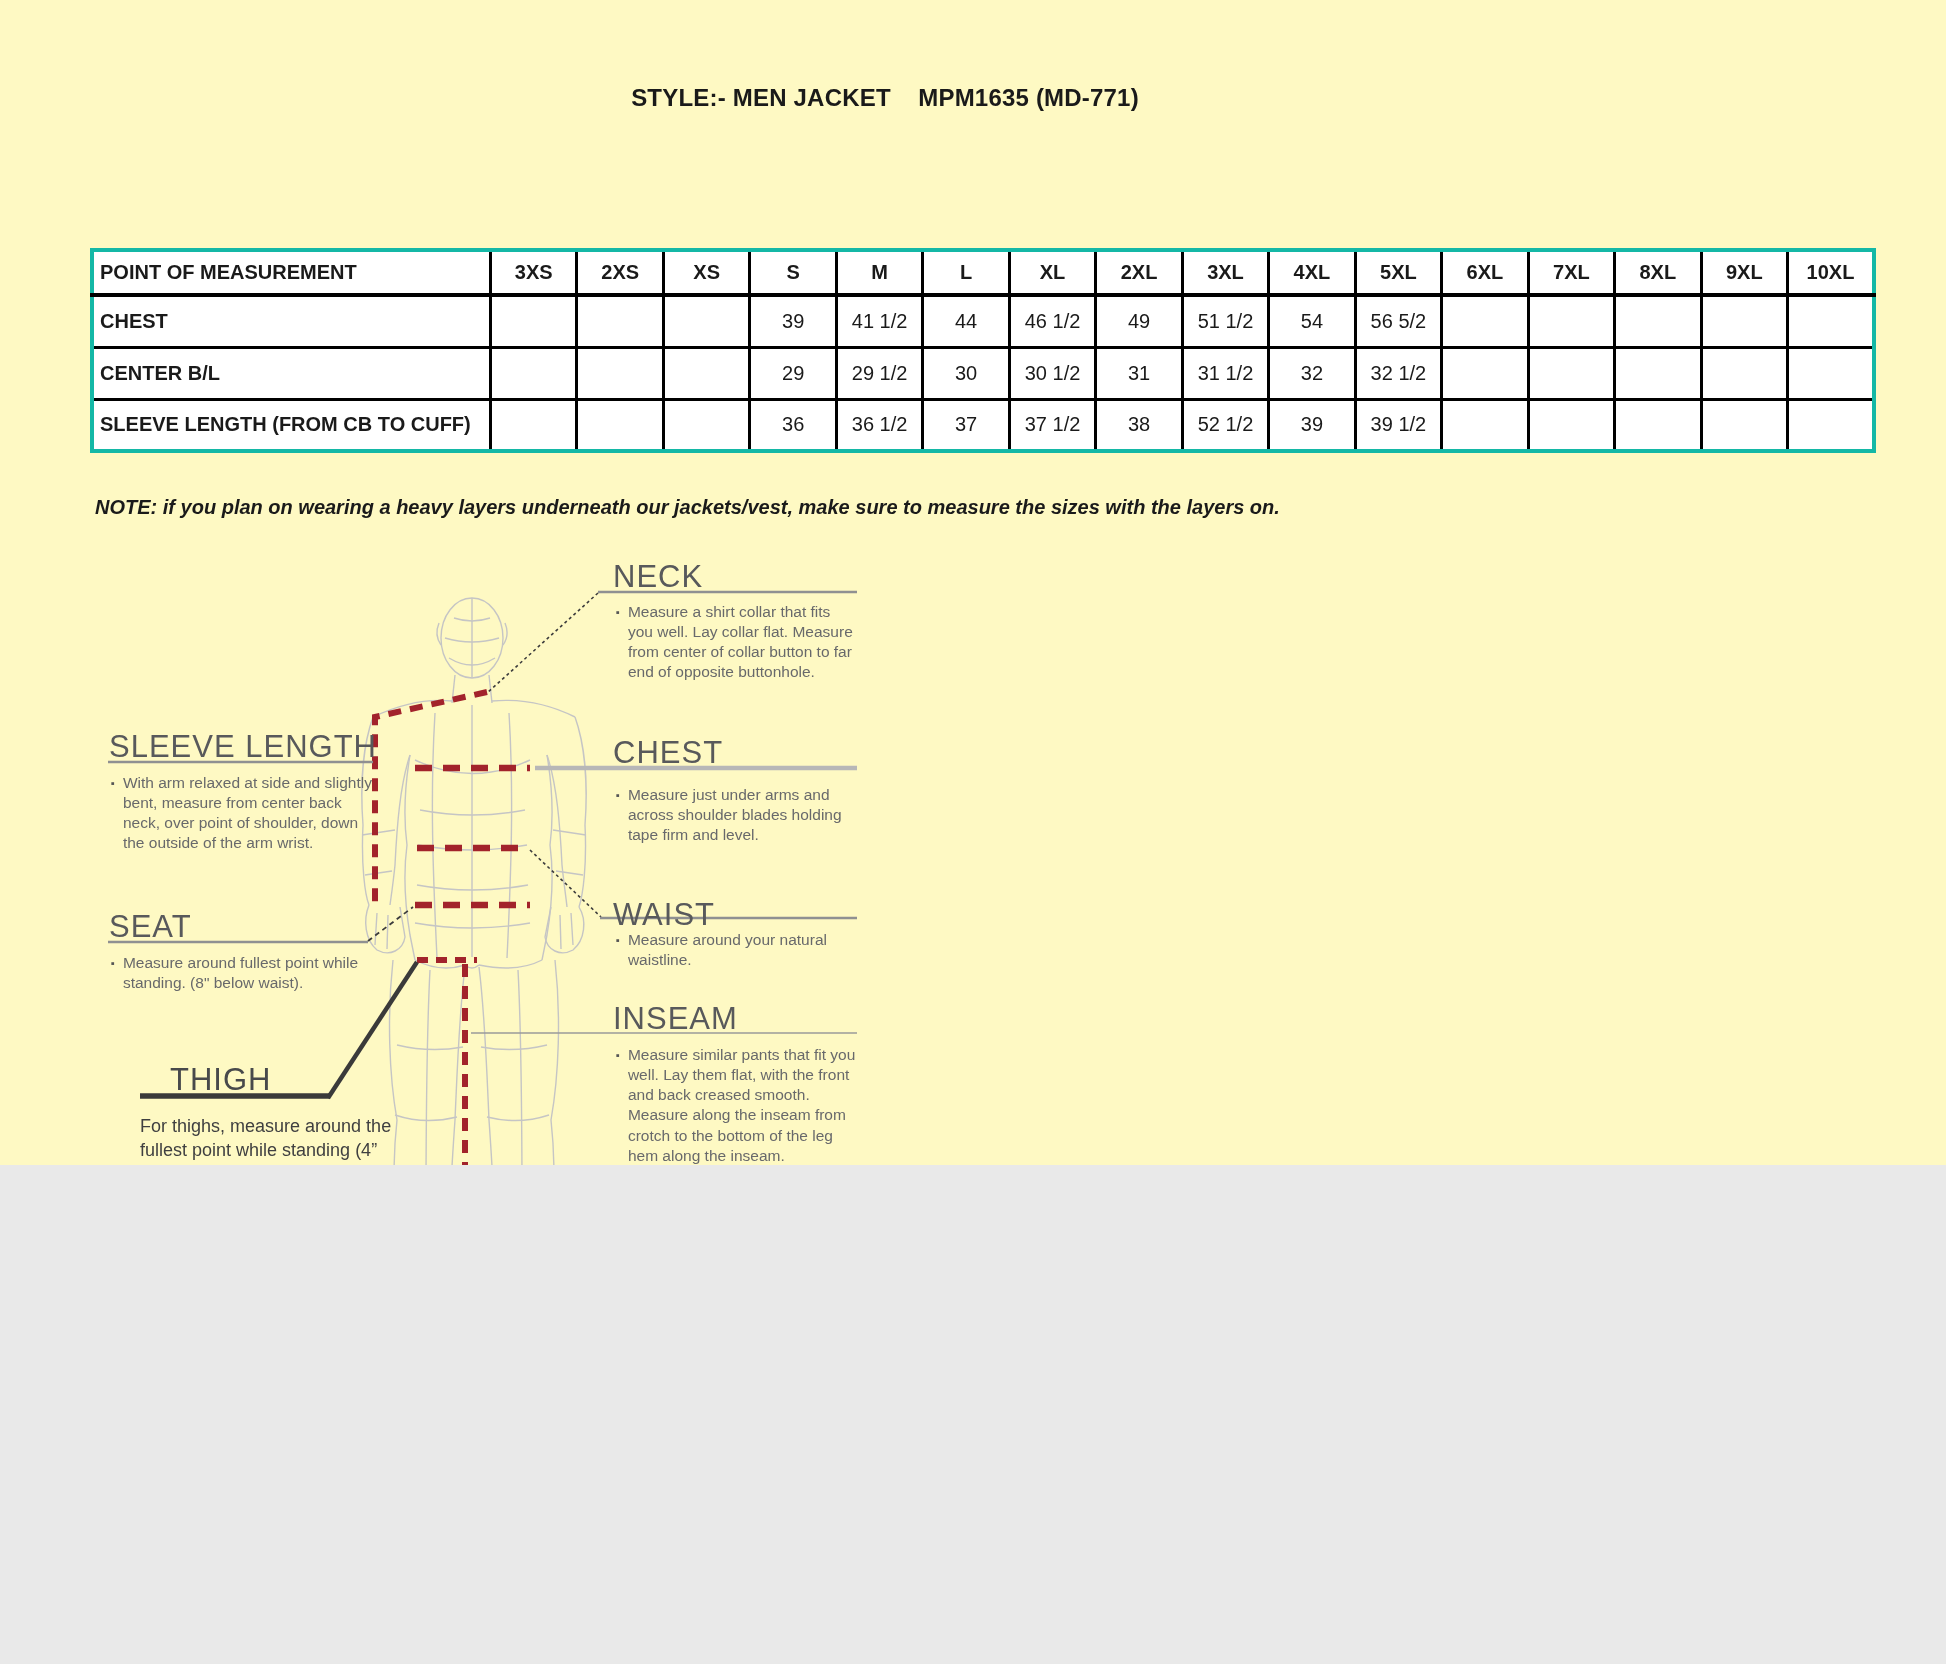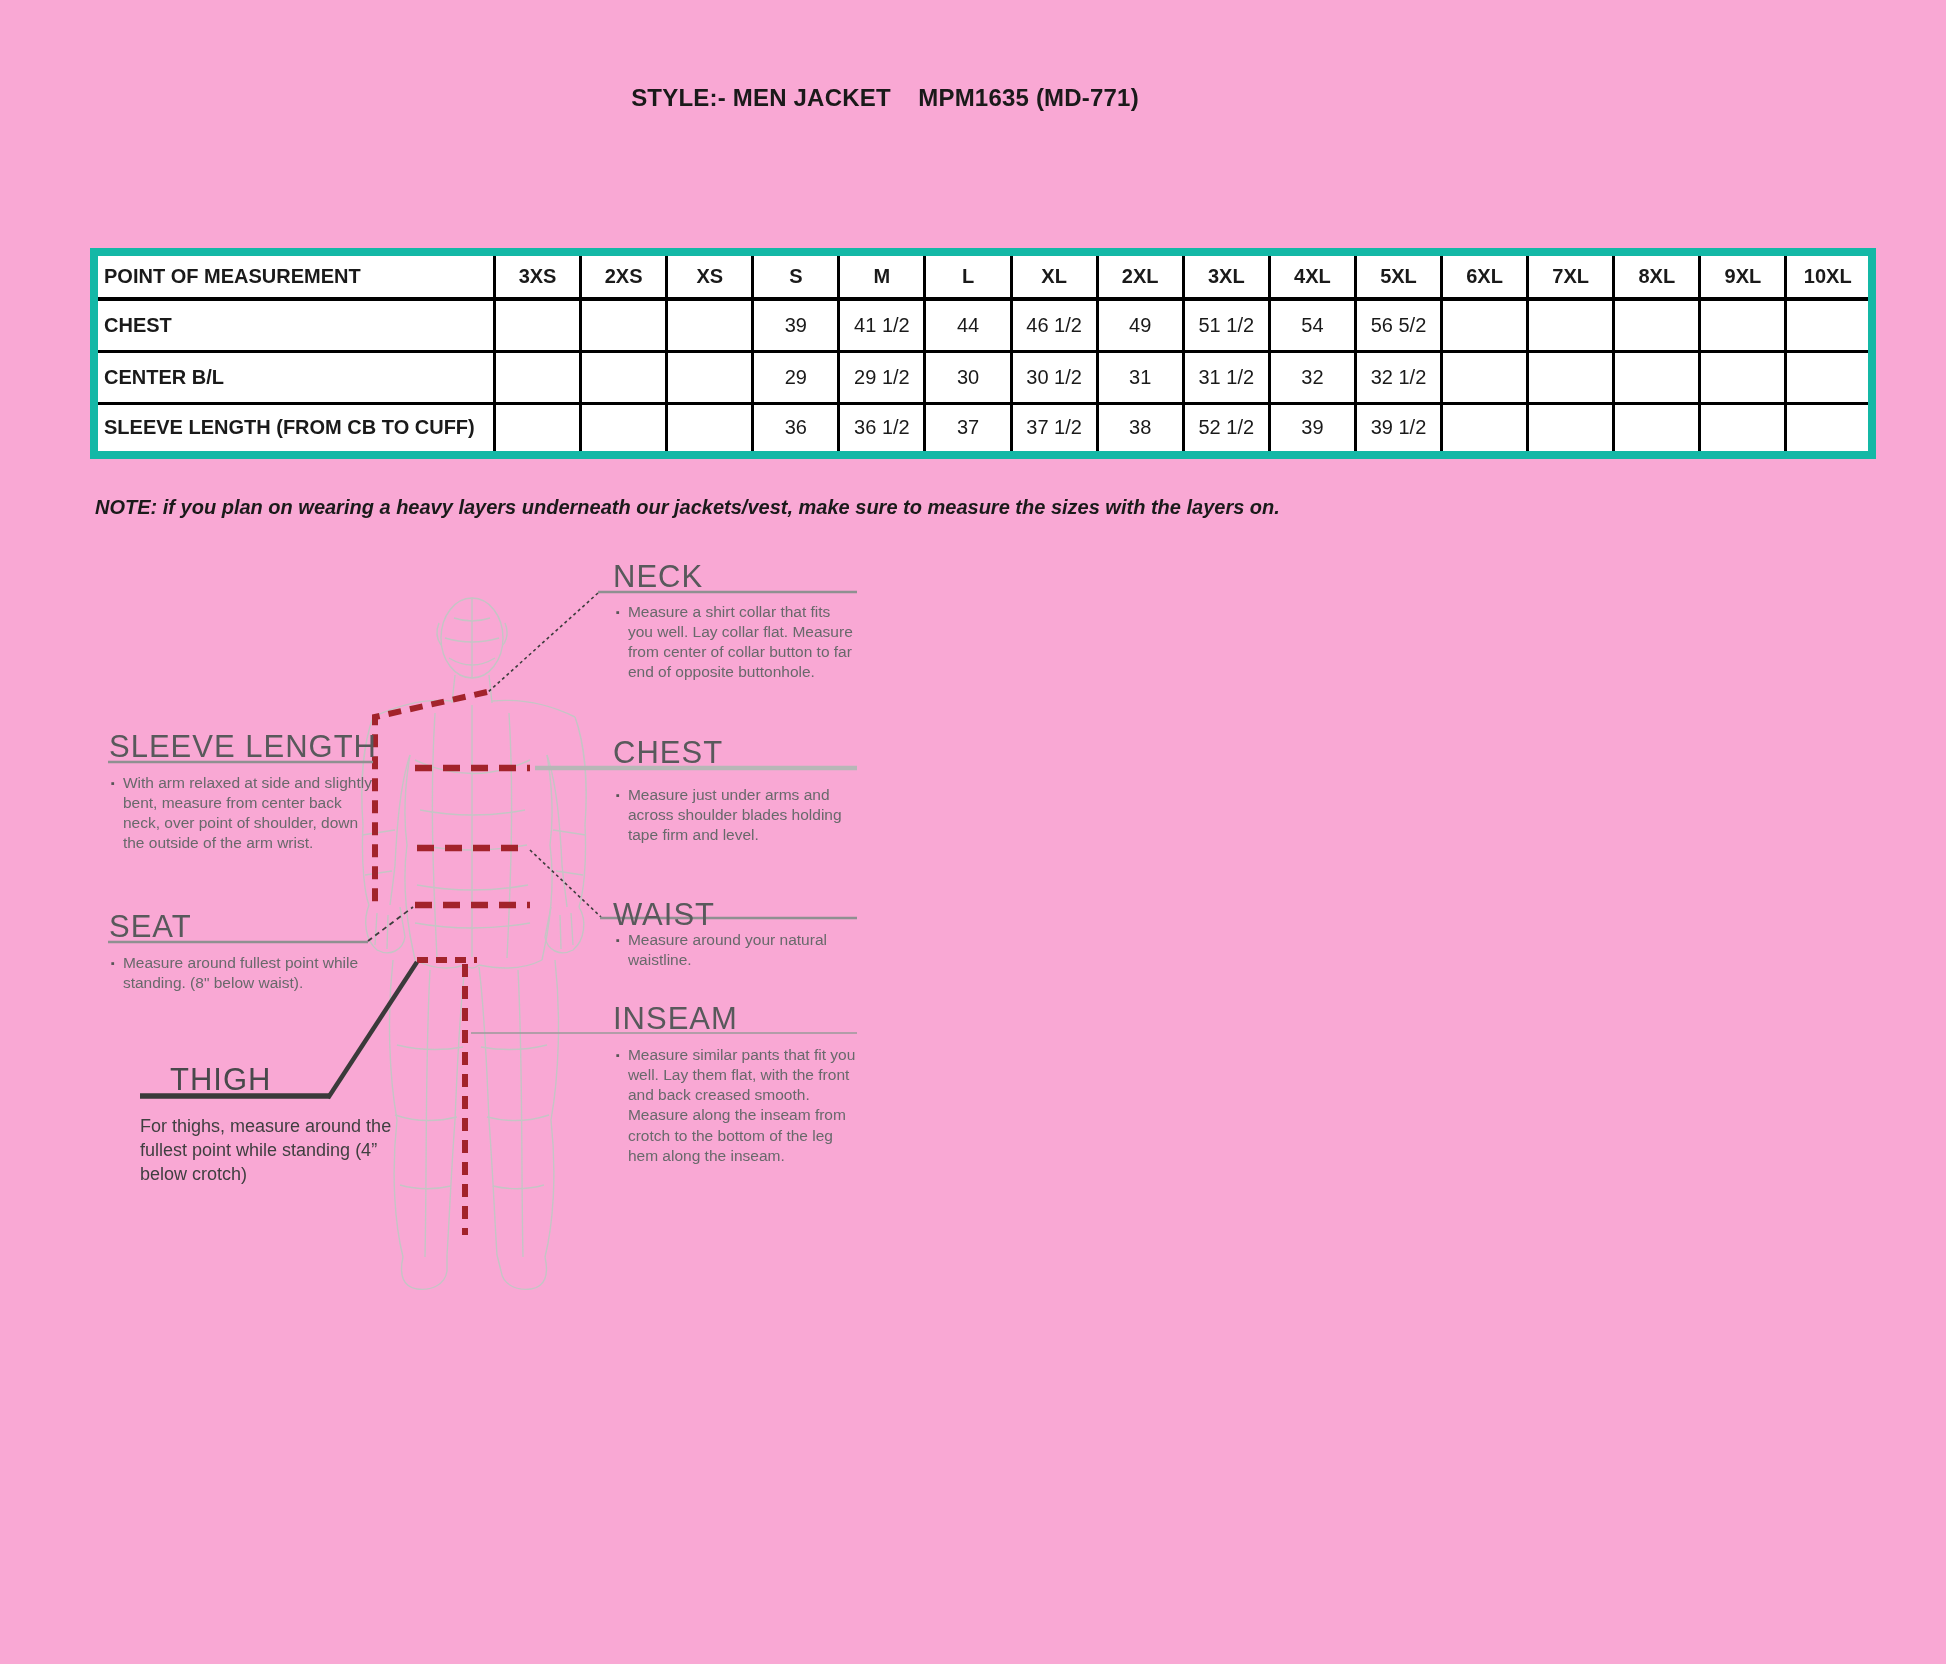--- a/index.html
+++ b/index.html
@@ -1,25 +1,25 @@
 <!DOCTYPE html>
 <html><head>
 <meta charset="utf-8">
 <style>
   html,body{margin:0;padding:0;background:#e9e9e9;}
-  #page{position:relative;width:1946px;height:1664px;background:#f9a8d4;overflow:hidden;
+  #page{position:relative;width:1946px;height:1165px;background:#fef9c3;overflow:hidden;
         font-family:"Liberation Sans",sans-serif;color:#1a1a1a;}
 
   
   .title{position:absolute;left:0;top:84px;width:1770px;text-align:center;
          font-size:24px;font-weight:bold;white-space:pre;letter-spacing:0.2px;}
 
   
   .size-table{position:absolute;left:90px;top:248px;width:1786px;
-              border-collapse:collapse;table-layout:fixed;border:8px solid #14b8a6;}
+              border-collapse:collapse;table-layout:fixed;border:4px solid #14b8a6;}
   .size-table th,.size-table td{border:3px solid #000;padding:0 6px;overflow:hidden;
               font-size:20px;text-align:center;vertical-align:middle;background:#fff;}
   .size-table thead th{height:41px;font-weight:bold;border-bottom:4px solid #000;}
   .size-table thead th.corner{width:383px;text-align:left;}
   .size-table tbody th.rowlabel{text-align:left;font-weight:bold;}
   .size-table tbody tr{height:52px;}
   .size-table tbody td{font-weight:normal;}
 
   
   .note{position:absolute;left:95px;top:496px;width:1700px;

